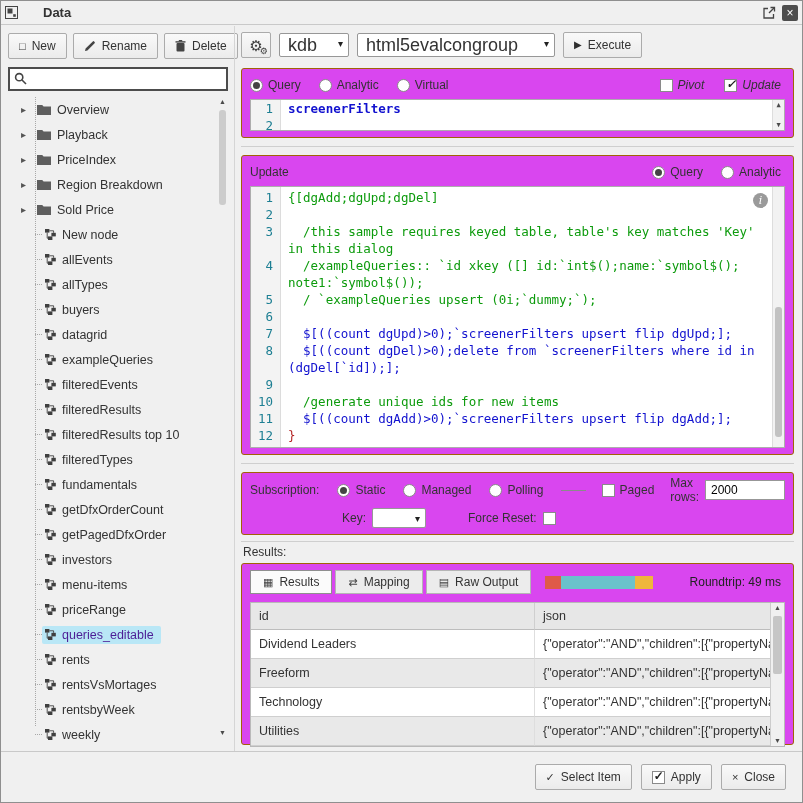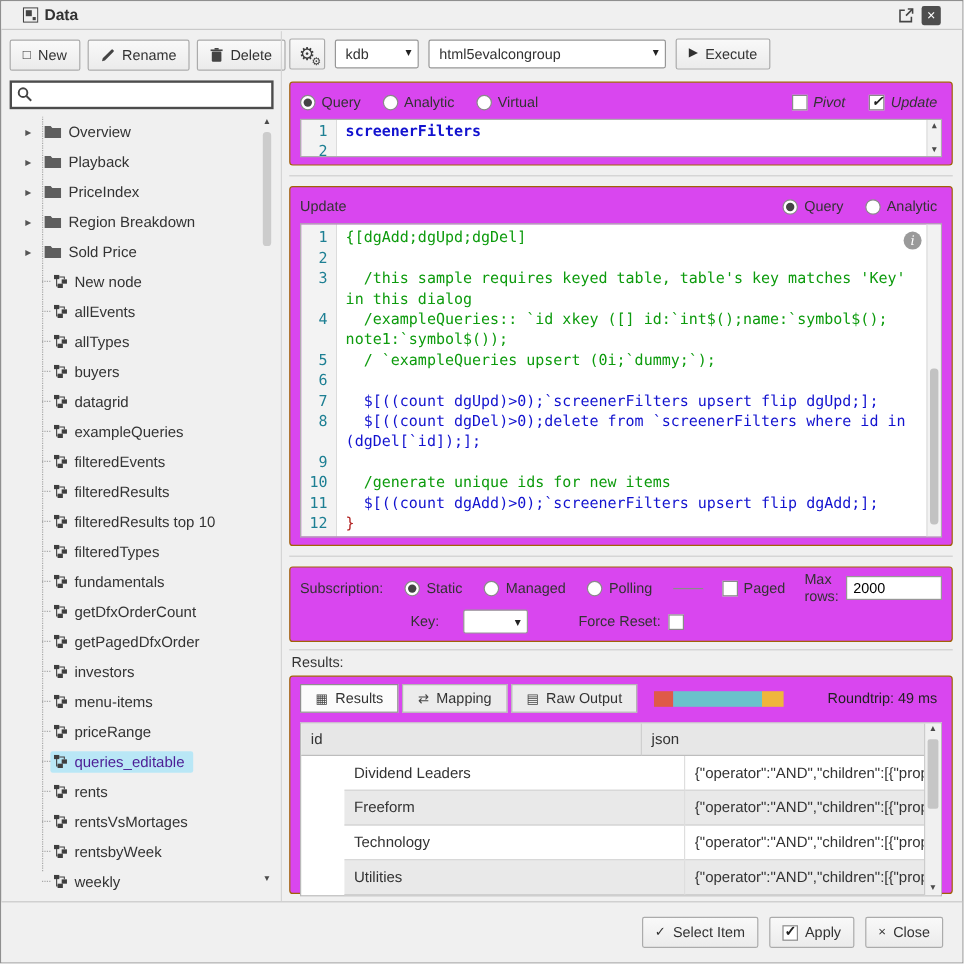--- a/index.html
+++ b/index.html
@@ -1,21 +1,21 @@
 <!DOCTYPE html>
 <html><head>
 <meta charset="utf-8">
 <style>
   html,body{margin:0;padding:0;background:#fff;}
   .app{position:relative;width:803px;height:803px;background:#f0f0f0;border:1px solid #8f8f8f;box-sizing:border-box;
        font-family:"Liberation Sans",sans-serif;font-size:12px;color:#333;overflow:hidden;}
 
   
   .titlebar{position:absolute;top:0;left:0;right:0;height:24px;display:flex;align-items:center;
-            padding:0 18px;box-sizing:border-box;background:#f0f0f0;border-bottom:1px solid #c9c9c9;}
+            padding:0 4px;box-sizing:border-box;background:#f0f0f0;border-bottom:1px solid #c9c9c9;gap:20px;}
   .titlebar .title{font-weight:bold;font-size:13px;margin-left:5px;}
   .tb-right{margin-left:auto;display:flex;align-items:center;gap:6px;}
   .closebox{width:16px;height:16px;background:#4d4d4d;color:#fff;border-radius:2px;display:flex;
             align-items:center;justify-content:center;font-size:12px;line-height:1;cursor:pointer;}
   .popout{display:flex;cursor:pointer;}
 
   
   .btn{height:26px;background:linear-gradient(#f9f9f9,#ebebeb);border:1px solid #ababab;border-radius:2px;
        font-family:"Liberation Sans",sans-serif;font-size:12px;color:#333;display:inline-flex;
        align-items:center;gap:6px;padding:0 10px;cursor:pointer;}
@@ -50,21 +50,21 @@
   .sb-thumb{position:absolute;left:2px;right:2px;top:13px;height:95px;background:#cccccc;border-radius:3px;}
 
   
   .main{position:absolute;top:25px;left:233px;right:0;bottom:51px;border-left:1px solid #d5d5d5;
         padding:6px 8px 0 6px;box-sizing:border-box;display:flex;flex-direction:column;overflow:hidden;}
   .main-toolbar{display:flex;align-items:center;gap:8px;flex:0 0 26px;}
   .select{position:relative;background:#fff;border:1px solid #979797;border-radius:2px;height:24px;
           display:inline-flex;align-items:center;padding:0 20px 0 8px;box-sizing:border-box;cursor:pointer;}
   .sel-caret{position:absolute;right:5px;top:4px;font-size:10px;color:#222;}
   .sel-conn{width:70px;} .sel-group{width:198px;text-align:right;} .sel-key{width:54px;height:20px;}
-  .sel-text{font-size:12px;white-space:nowrap;overflow:hidden;}
+  .sel-text{font-size:18px;white-space:nowrap;overflow:hidden;}
   .play{color:#2f2f2f;font-size:10px;}
 
   .box{border:1px solid #a16207;border-radius:3px;background:#d946ef;padding:6px 8px;box-sizing:border-box;}
   .sep{border:none;border-top:1px solid #cfcfcf;margin:8px 0;flex:0 0 auto;}
   .box-row{display:flex;align-items:center;justify-content:space-between;height:20px;}
   .radios{display:flex;align-items:center;}
   .radio-wrap{display:inline-flex;align-items:center;gap:5px;margin-right:18px;cursor:pointer;}
   .radio{width:13px;height:13px;border:1px solid #8a8a8a;border-radius:50%;background:#fff;display:inline-block;position:relative;box-sizing:border-box;}
   .radio.on::after{content:"";position:absolute;left:2px;top:2px;right:2px;bottom:2px;background:#444;border-radius:50%;}
   .check-wrap{display:inline-flex;align-items:center;gap:5px;cursor:pointer;}
@@ -93,39 +93,39 @@
 
   .sub-box{flex:0 0 auto;}
   .sub-row1{display:flex;align-items:center;height:22px;}
   .sub-row1 .lab{margin-right:18px;}
   .hline{width:46px;border-top:1px solid #8a8a8a;margin-right:16px;display:inline-block;}
   .sub-row1 .check-wrap{margin-right:16px;}
   .mr-lab{margin-right:6px;}
   .text-input{width:80px;height:20px;border:1px solid #979797;background:#fff;padding:0 5px;
               font-family:"Liberation Sans",sans-serif;font-size:12px;box-sizing:border-box;}
   .sub-row2{display:flex;align-items:center;margin-top:7px;padding-left:92px;height:20px;}
-  .sub-row2 .lab{margin-right:20px;}
+  .sub-row2 .lab{margin-right:6px;}
   .fr{margin-left:42px;}
 
   .results-label{margin:3px 0 4px 2px;flex:0 0 auto;}
   .results-box{flex:1 1 auto;min-height:0;margin-bottom:6px;}
   .results-top{display:flex;align-items:center;}
   .tabs{display:flex;gap:3px;}
   .tab{height:24px;box-sizing:border-box;display:inline-flex;align-items:center;gap:6px;padding:0 12px;
        border:1px solid #b5b5b5;background:#ececec;font-size:12px;cursor:pointer;}
   .tab.active{background:#fbfbfb;border-color:#8f8f8f;}
   .tab-icon{font-size:11px;color:#444;}
   .bar{margin-left:14px;display:flex;height:13px;}
   .bar-seg{display:inline-block;height:13px;}
   .roundtrip{margin-left:auto;padding-right:4px;font-size:12px;color:#222;}
   .table-wrap{margin-top:8px;background:#fff;border:1px solid #b9b9b9;position:relative;padding-right:13px;}
   .thead,.tr{display:grid;grid-template-columns:284px 1fr;}
   .thead{background:#e7e7e7;}
   .th{padding:6px 8px;border-right:1px solid #cfcfcf;border-bottom:1px solid #bdbdbd;font-size:12.5px;}
-  .tr{background:#fff;cursor:pointer;margin-left:36px;}
+  .tr{background:#fff;cursor:pointer;}
   .tr.alt{background:#e9e9e9;}
   .td{padding:7px 8px;border-right:1px solid #dedede;border-bottom:1px solid #cfcfcf;font-size:12.5px;
       white-space:nowrap;overflow:hidden;}
   .table-scroll{position:absolute;top:0;right:0;bottom:0;width:13px;background:#f0f0f0;border-left:1px solid #ccc;}
   .sb-thumb2{position:absolute;top:13px;left:2px;right:2px;height:58px;background:#c6c6c6;border-radius:2px;}
 
   
   .footer{position:absolute;left:0;right:0;bottom:0;height:51px;background:#f0f0f0;border-top:1px solid #c9c9c9;
           display:flex;align-items:center;justify-content:flex-end;gap:9px;padding-right:16px;box-sizing:border-box;}
 </style>

